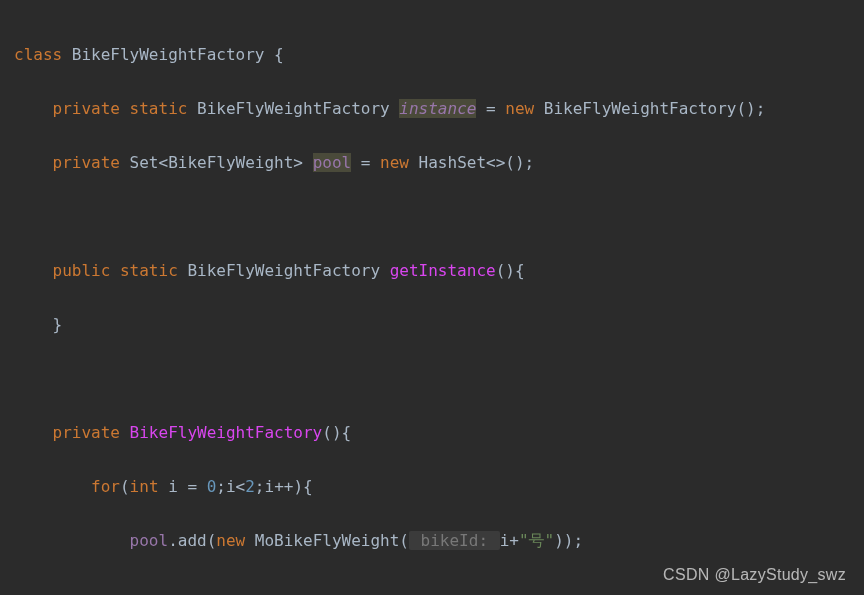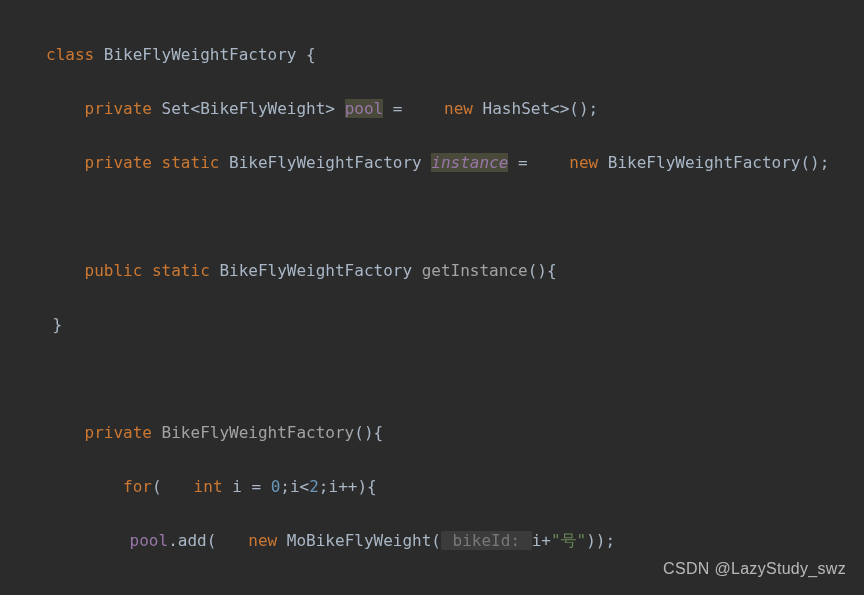--- a/index.html
+++ b/index.html
@@ -12,46 +12,46 @@
       line-height: 27px;
       color: #a9b7c6;
       overflow: hidden;
       position: relative;
     }
     .editor {
       padding: 14px 0 0 14px;
       white-space: pre;
     }
     .line { display: block; height: 27px; }
-    .kw { color: #cc7832; margin-left: 32px; }
-    .method-decl { color: #a3a3a3; }
+    .kw { color: #cc7832; }
+    .method-decl { color: #d946ef; }
     .field-italic { color: #9876aa; font-style: italic; }
     .field { color: #9876aa; }
     .num { color: #6897bb; }
     .str { color: #6a8759; }
     .param-hint { color: #787878; background: #3b3b3b; padding: 0 2px; border-radius: 2px; }
     .hl { background: #4a4a3a; }
     .watermark {
       position: absolute;
       right: 18px;
-      bottom: 13px;
+      bottom: 7px;
       color: rgba(230,230,230,0.75);
       font-family: Arial, sans-serif;
       font-size: 16px;
       font-weight: 400;
       letter-spacing: 0.3px;
     }
   </style>
 </head>
 <body>
 
 <div class="editor">
 <span class="line"><span class="kw">class </span><span>BikeFlyWeightFactory {</span></span>
+<span class="line"><span>    </span><span class="kw">private static </span><span>BikeFlyWeightFactory </span><span class="field-italic hl">instance</span><span> = </span><span class="kw">new </span><span>BikeFlyWeightFactory();</span></span>
 <span class="line"><span>    </span><span class="kw">private </span><span>Set&lt;BikeFlyWeight&gt; </span><span class="field hl">pool</span><span> = </span><span class="kw">new </span><span>HashSet&lt;&gt;();</span></span>
-<span class="line"><span>    </span><span class="kw">private static </span><span>BikeFlyWeightFactory </span><span class="field-italic hl">instance</span><span> = </span><span class="kw">new </span><span>BikeFlyWeightFactory();</span></span>
 <span class="line"><span></span></span>
 <span class="line"><span>    </span><span class="kw">public static </span><span>BikeFlyWeightFactory </span><span class="method-decl">getInstance</span><span>(){</span></span>
 <span class="line"><span>    }</span></span>
 <span class="line"><span></span></span>
 <span class="line"><span>    </span><span class="kw">private </span><span class="method-decl">BikeFlyWeightFactory</span><span>(){</span></span>
 <span class="line"><span>        </span><span class="kw">for</span><span>(</span><span class="kw">int </span><span>i = </span><span class="num">0</span><span>;i&lt;</span><span class="num">2</span><span>;i++){</span></span>
 <span class="line"><span>            </span><span class="field">pool</span><span>.add(</span><span class="kw">new </span><span>MoBikeFlyWeight(</span><span class="param-hint"> bikeId: </span><span>i+</span><span class="str">"号"</span><span>));</span></span>
 
 
 

